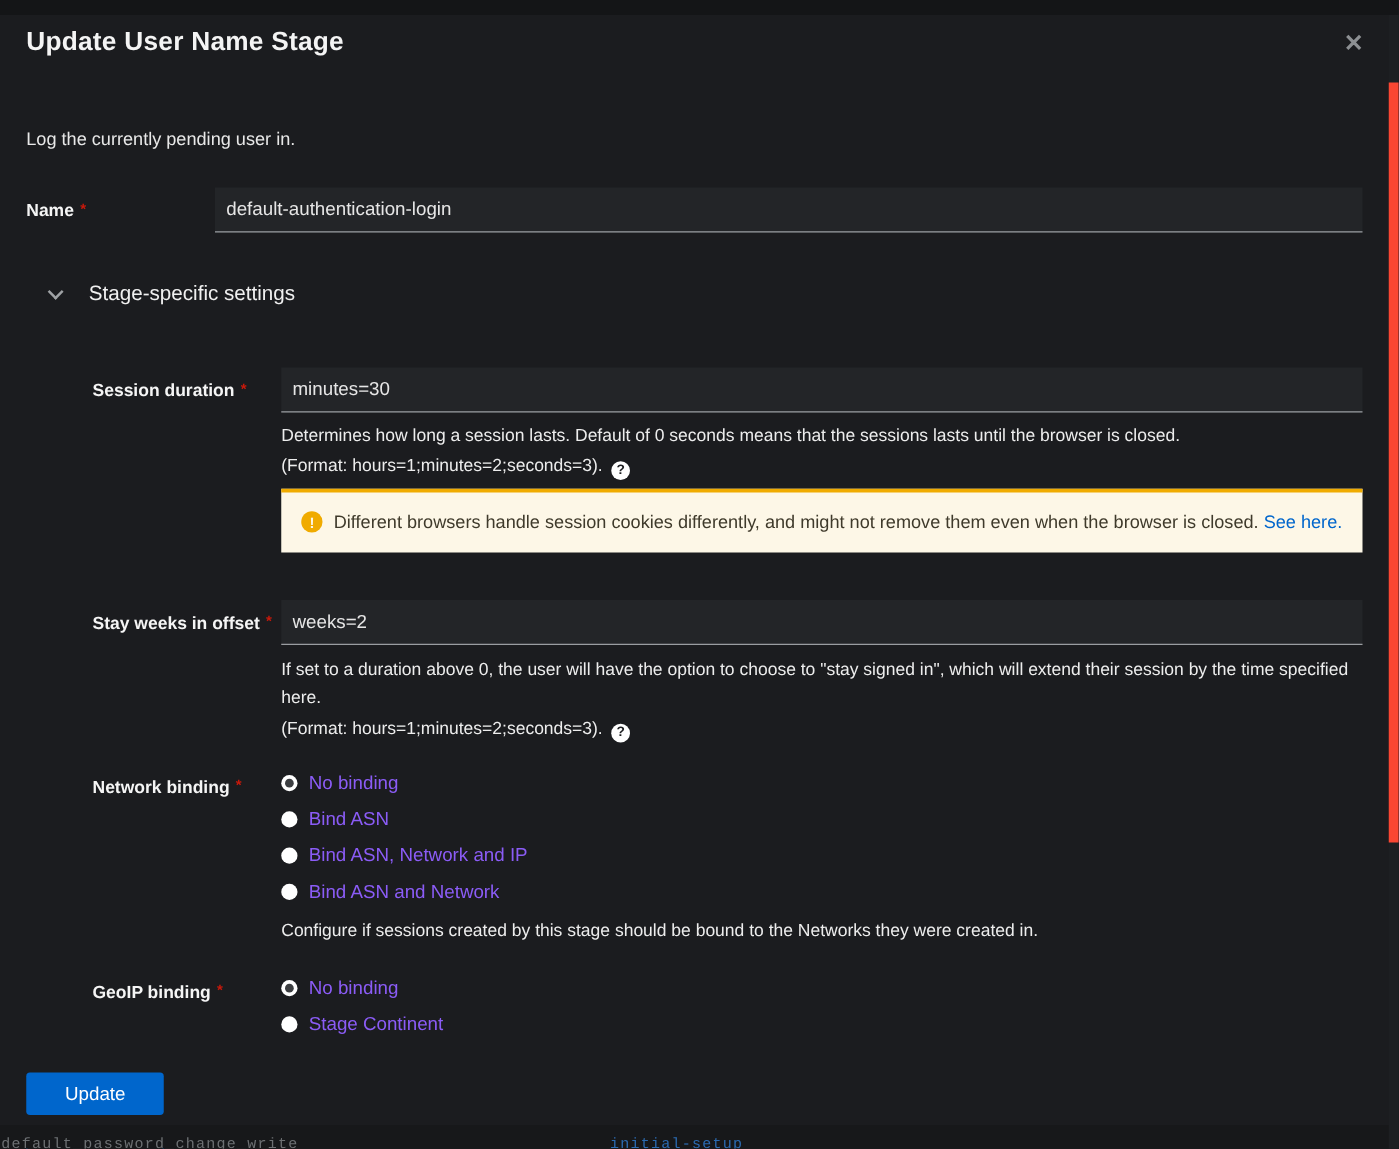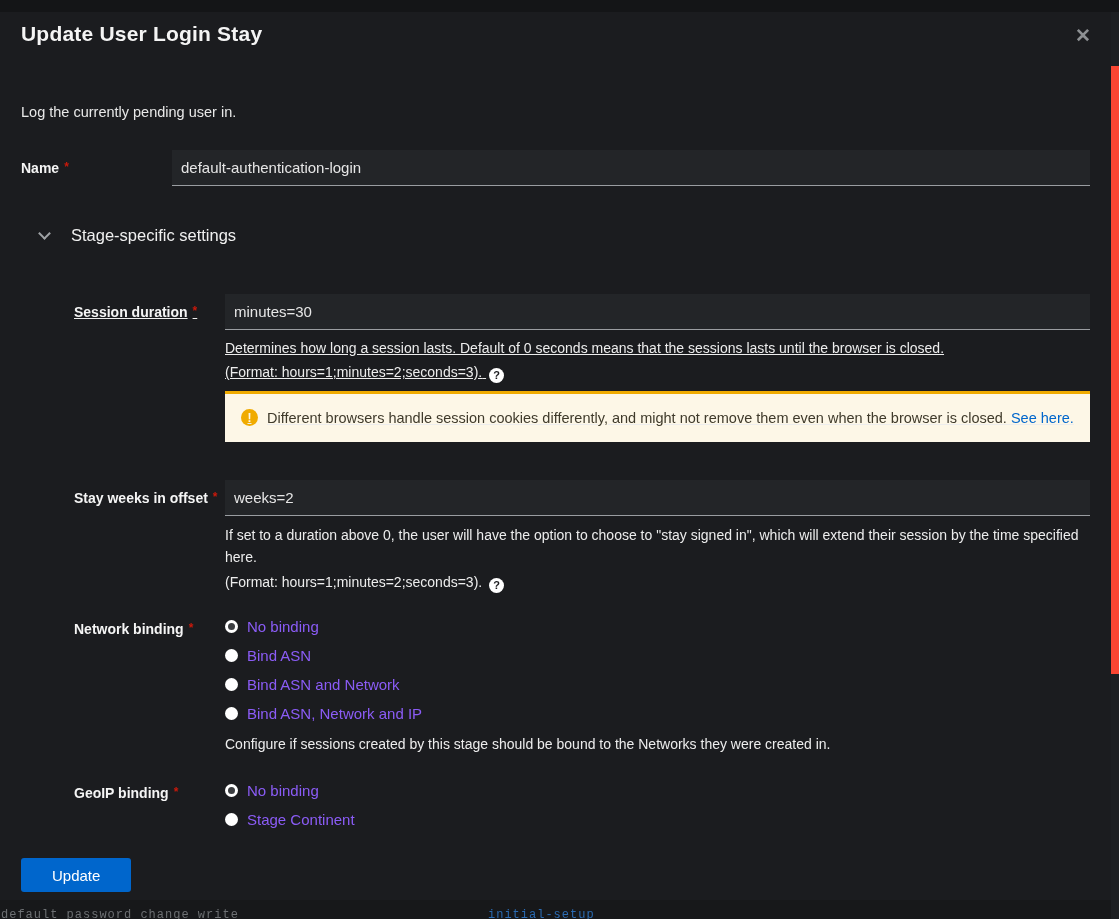--- a/index.html
+++ b/index.html
@@ -91,38 +91,38 @@
     font-size:12px; letter-spacing:1px;
   }
   .clip-gray { left:1px; color:#6d7073; }
   .clip-blue { left:488px; color:#2b6bb2; }
 </style>
 </head>
 <body>
 
 <div class="top-band"></div>
 
-<h1 class="modal-title">Update User Login Stay</h1>
+<h1 class="modal-title">Update User Name Stage</h1>
 <button class="close-btn">✕</button>
 
 <p class="modal-desc">Log the currently pending user in.</p>
 
 <div class="form-row" style="top:150px;">
   <div class="field-label">
     <span>Name</span><span class="req">*</span>
   </div>
   <input class="text-input" type="text" value="default-authentication-login" style="">
 </div>
 
 <div class="expander">
   <span class="chev"></span>
   <span class="expander-label">Stage-specific settings</span>
 </div>
 
-<div class="form-row inner" style="top:294px;text-decoration:underline;">
+<div class="form-row inner" style="top:294px;">
   <div class="field-label">
     <span>Session duration</span><span class="req">*</span>
   </div>
   <div>
     <input class="text-input" type="text" value="minutes=30" style="">
     <div class="help-text">Determines how long a session lasts. Default of 0 seconds means that the sessions lasts until the browser is closed.</div>
     <div class="help-text tight">
       <span>(Format: hours=1;minutes=2;seconds=3).</span>
       <span class="help-icon">?</span>
     </div>
@@ -158,25 +158,25 @@
     <div class="radio-row">
       <span class="radio selected"></span>
       <span class="radio-label">No binding</span>
     </div>
     <div class="radio-row">
       <span class="radio"></span>
       <span class="radio-label">Bind ASN</span>
     </div>
     <div class="radio-row">
       <span class="radio"></span>
+      <span class="radio-label">Bind ASN, Network and IP</span>
+    </div>
+    <div class="radio-row">
+      <span class="radio"></span>
       <span class="radio-label">Bind ASN and Network</span>
-    </div>
-    <div class="radio-row">
-      <span class="radio"></span>
-      <span class="radio-label">Bind ASN, Network and IP</span>
     </div>
     <div class="help-text" style="margin-top:-2px;">Configure if sessions created by this stage should be bound to the Networks they were created in.</div>
   </div>
 </div>
 
 <div class="form-row inner" style="top:782px;">
   <div class="field-label" style="padding-top:3px;">
     <span>GeoIP binding</span><span class="req">*</span>
   </div>
   <div>

